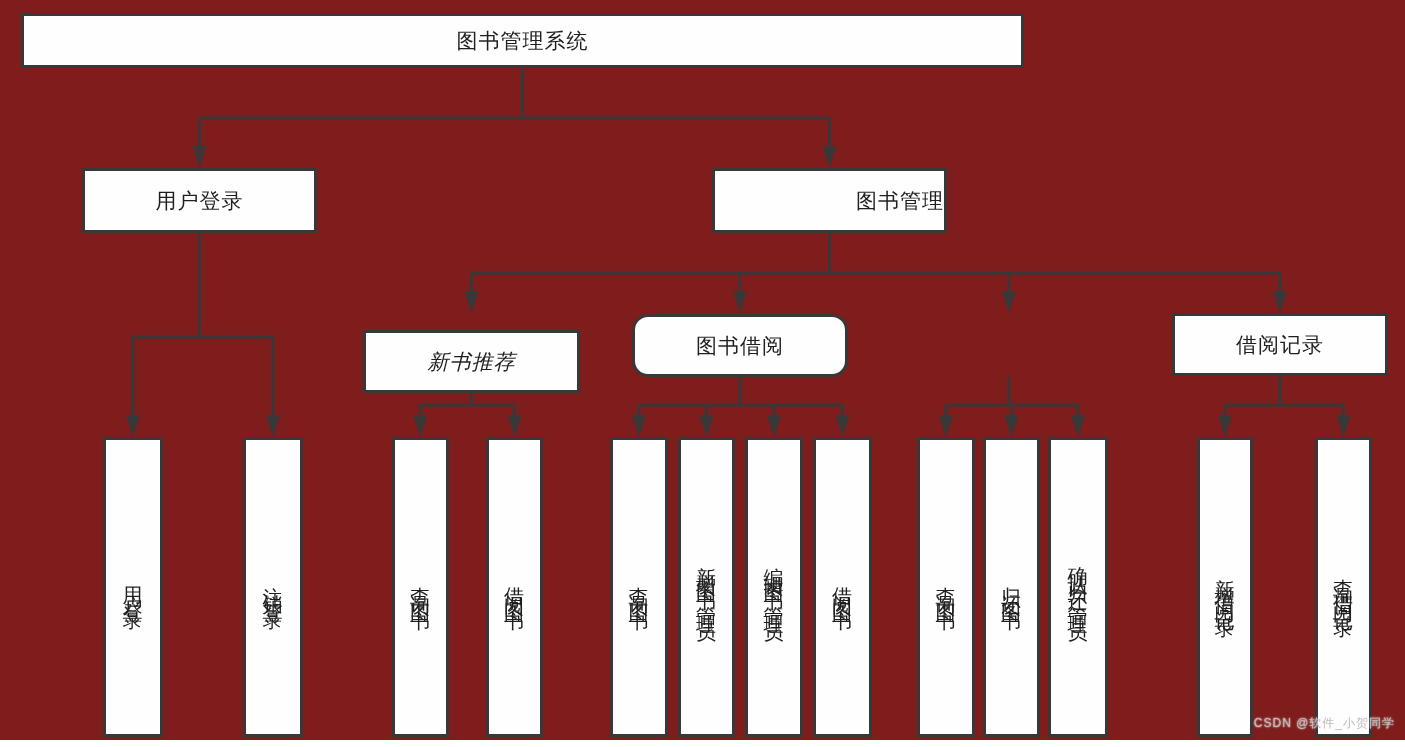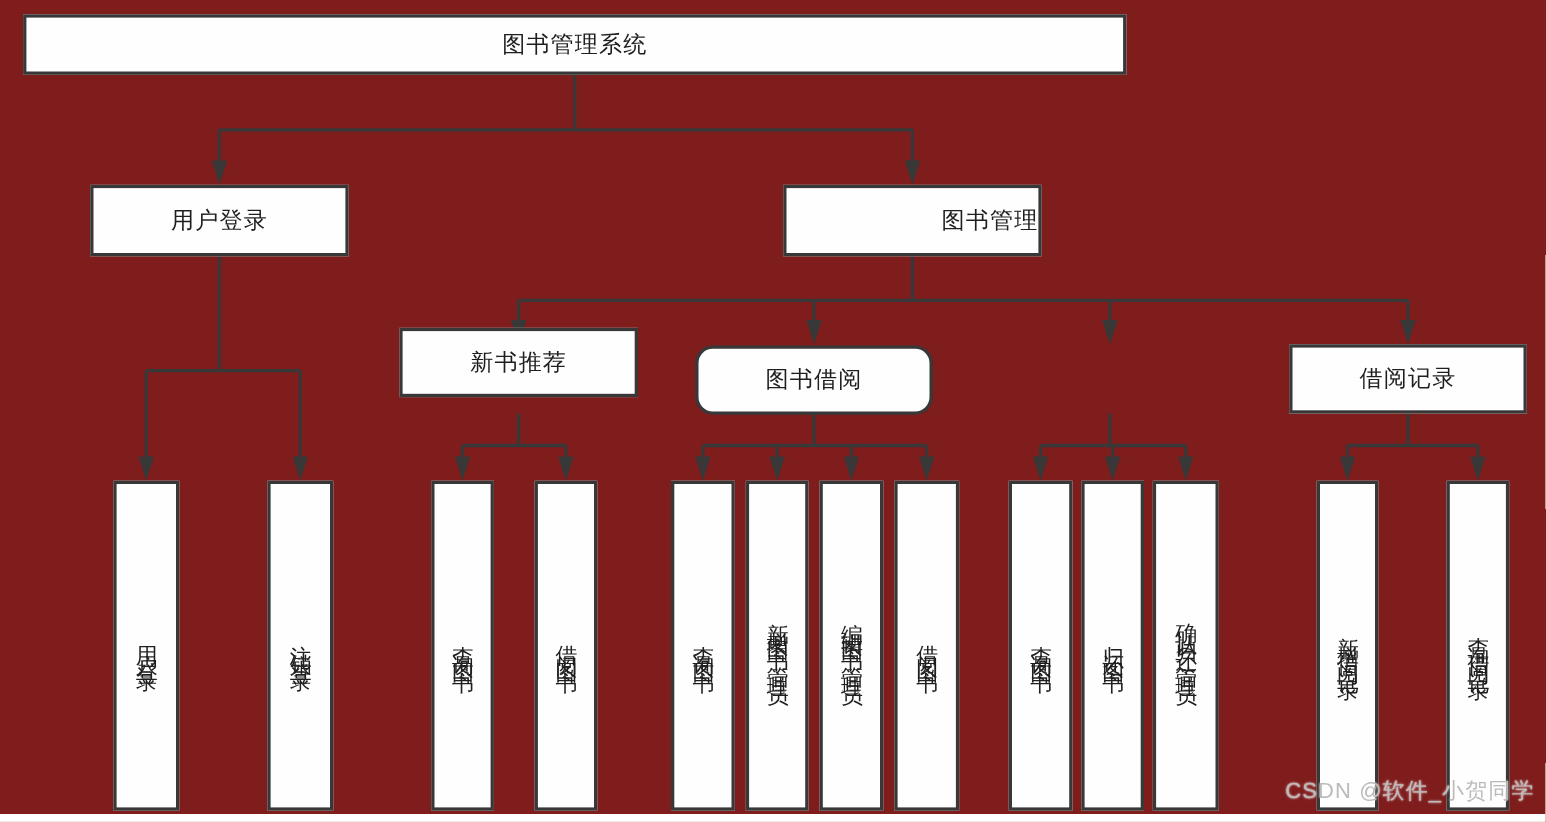--- a/index.html
+++ b/index.html
@@ -47,21 +47,21 @@
     text-orientation: mixed;
     font-size: 20px;
     letter-spacing: 8px;
     white-space: nowrap;
     color: #1f1f1f;
   }
   .watermark {
     position: absolute;
     right: 10px;
     bottom: 8px;
-    font-size: 20px;
+    font-size: 12px;
     letter-spacing: 1px;
     color: #bdbaba;
     text-shadow: 0 0 2px #ffffff;
     pointer-events: none;
   }
   svg path { stroke: #383838; stroke-width: 3; fill: none; }
   svg polygon { fill: #383838; stroke: none; }
 </style>
 </head>
 <body>
@@ -122,21 +122,21 @@
     <span>图书管理系统</span>
   </div>
 
   <div class="node" style="left:82px; top:168px; width:235px; height:65px;">
     <span>用户登录</span>
   </div>
   <div class="node" style="left:712px; top:168px; width:235px; height:65px;justify-content:flex-end;">
     <span>图书管理</span>
   </div>
 
-  <div class="node" style="left:363px; top:298px; width:217px; height:63px;">
+  <div class="node" style="left:363px; top:330px; width:217px; height:63px;font-style:italic;">
     <span>新书推荐</span>
   </div>
   <div class="node" style="left:632px; top:314px; width:216px; height:63px;border-radius:16px;">
     <span>图书借阅</span>
   </div>
   <div class="node" style="left:1172px; top:313px; width:216px; height:63px;">
     <span>借阅记录</span>
   </div>
 
   <div class="node leaf" style="left:103px;">

